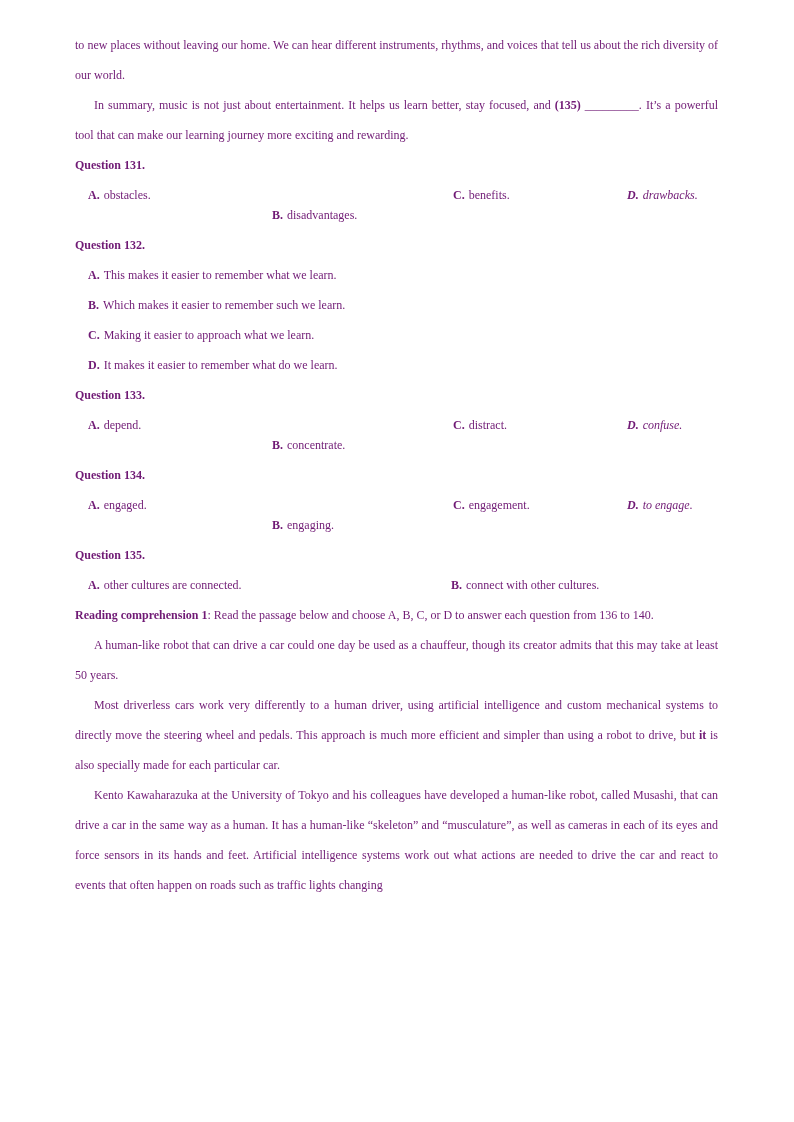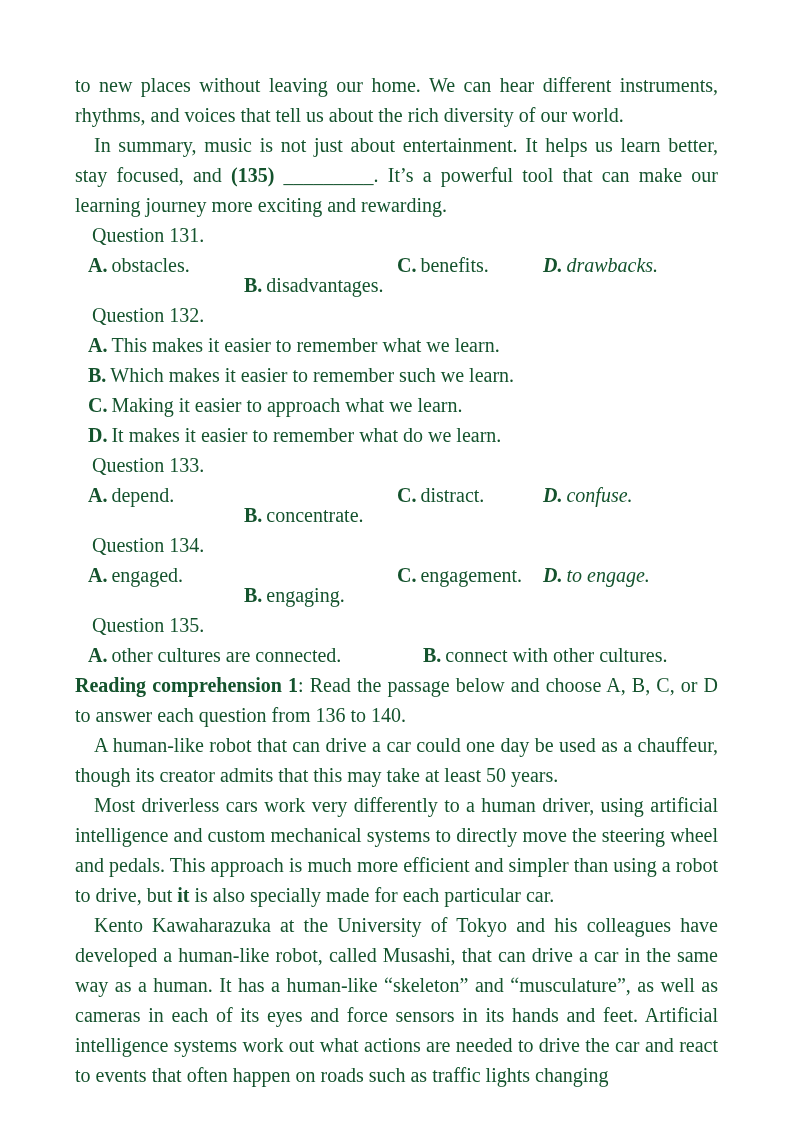--- a/index.html
+++ b/index.html
@@ -1,31 +1,31 @@
 <!DOCTYPE html>
 <html><head>
 <meta charset="utf-8">
 <style>
   html,body { margin:0; padding:0; background:#e8e8e8; }
   .page {
     width:794px; height:1122px;
     margin:0 auto;
     background:#ffffff;
     box-sizing:border-box;
-    padding:70px 76px 0 75px;
+    padding:30px 76px 0 75px;
     font-family:"Liberation Serif", serif;
-    font-size:20px;
+    font-size:12px;
     line-height:30px;
-    color:#14532d;
+    color:#701a75;
     overflow:hidden;
   }
   p { margin:0; text-align:justify; }
   p.ind { text-indent:19px; }
-  .q-label { text-align:left; font-weight:normal;margin-left:17px; }
-  .opts-row { display:flex; padding-left:13px; }
+  .q-label { text-align:left; font-weight:bold; }
+  .opts-row { display:flex; padding-left:13px;gap:28px; }
   .opts-row .cell { flex:0 0 auto; white-space:nowrap; }
   .opts-row .c1 { width:156px; }
   .opts-row .c2 { width:153px;margin-top:20px; }
   .opts-row .c3 { width:146px; }
   .opts-row .c4 { flex:1 1 auto;font-style:italic; }
   .opts-row .half { width:307px; }
   .opts-row .half2 { flex:1 1 auto;margin-left:28px; }
   .opt-stacked { padding-left:13px; text-align:left; }
   .ltr { font-weight:bold; margin-right:4px; }
   .u { }

